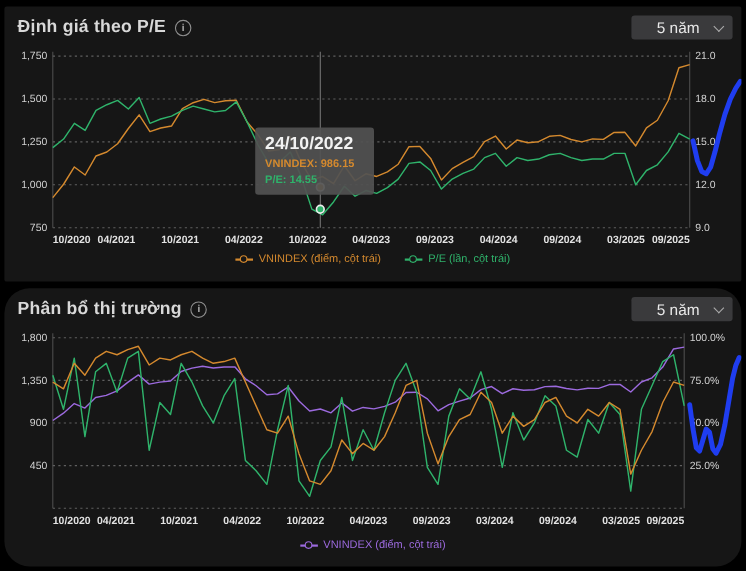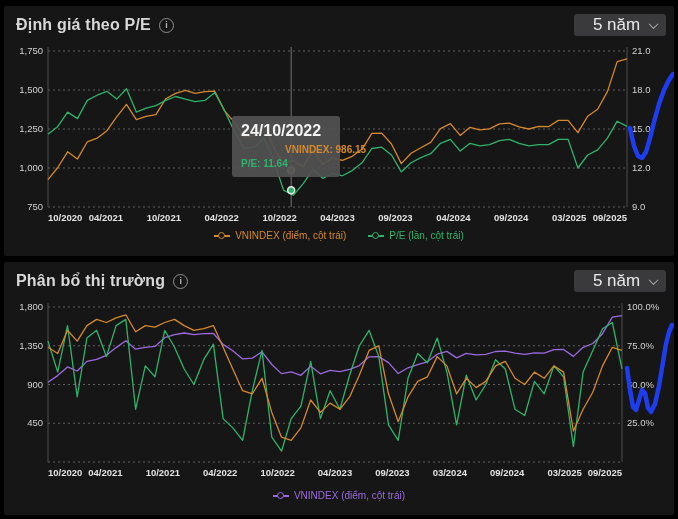--- a/index.html
+++ b/index.html
@@ -1,30 +1,30 @@
 <!DOCTYPE html>
 <html><head>
 <meta charset="utf-8">
 <style>
   html,body{margin:0;padding:0;background:#000;}
   .page{position:relative;width:678px;height:519px;background:#000;overflow:hidden;
         font-family:"Liberation Sans", sans-serif;}
   .panel{position:absolute;left:4px;width:670px;background:#161616;border-radius:2px;}
   #panel-pe{top:6px;height:250px;}
-  #panel-breadth{top:262px;height:253px;}
+  #panel-breadth{top:262px;height:253px;border-radius:23px;}
   .panel-header{position:absolute;top:0;left:0;right:0;height:32px;display:flex;align-items:center;
                 padding:6px 8px 0 12px;box-sizing:border-box;}
   .panel-title{font-size:16px;font-weight:700;color:#d8d8d8;letter-spacing:.2px;}
   .info-icon{display:inline-flex;align-items:center;justify-content:center;width:13px;height:13px;
              margin-left:8px;border:1px solid #8f8f8f;border-radius:50%;color:#b5b5b5;
              font-size:9px;font-weight:700;line-height:1;}
   .spacer{flex:1;}
   .dropdown{display:flex;align-items:center;width:92px;height:22px;background:#3a3a3c;border-radius:3px;
             padding:0 9px;box-sizing:border-box;cursor:pointer;}
-  .dropdown-label{flex:1;text-align:center;font-size:17px;color:#e8e8e8;}
+  .dropdown-label{flex:1;text-align:center;font-size:14px;color:#e8e8e8;}
   .chevron{width:6px;height:6px;border-right:1.5px solid #aaa;border-bottom:1.5px solid #aaa;
            transform:rotate(45deg) translate(-1px,-1px);}
   svg.chart{position:absolute;top:0;left:0;}
   .legend{position:absolute;left:0;right:0;display:flex;justify-content:center;gap:22px;align-items:center;}
   #panel-pe .legend{top:224px;}
   #panel-breadth .legend{top:228px;}
   .legend-item{display:flex;align-items:center;gap:5px;}
   .lg-mark{position:relative;width:16px;height:8px;}
   .lg-line{position:absolute;left:0;right:0;top:3px;height:2px;background:var(--sc);}
   .lg-ring{position:absolute;left:4px;top:0;width:5px;height:5px;border:1.5px solid var(--sc);
@@ -83,22 +83,22 @@
         <polyline points="44.0,173.7 53.8,161.5 63.6,145.8 73.4,153.1 83.3,135.8 93.1,132.2 102.9,124.7 112.7,110.8 122.5,98.4 132.3,113.6 142.1,110.4 151.9,108.6 161.8,92.7 171.6,87.4 181.4,84.3 191.2,87.3 201.0,85.6 210.8,85.2 220.6,104.9 230.5,116.4 240.3,131.3 250.1,129.9 259.9,118.3 269.7,141.4 279.5,157.8 289.3,154.5 299.2,160.9 309.0,144.7 318.8,158.3 328.6,152.0 338.4,154.4 348.2,150.3 358.0,143.3 367.8,127.4 377.7,127.1 387.5,138.0 397.3,157.6 407.1,147.3 416.9,141.7 426.7,136.4 436.5,122.7 446.4,117.7 456.2,129.4 466.0,121.3 475.8,123.8 485.6,122.8 495.4,117.9 505.2,117.1 515.1,120.8 524.9,123.0 534.7,120.3 544.5,120.7 554.3,114.4 564.1,114.3 573.9,126.7 583.7,110.2 593.6,103.3 603.4,85.6 613.2,55.6 623.0,52.8" fill="none" stroke="#d4892e" stroke-width="1.3" stroke-linejoin="round"></polyline>
         <polyline points="44.0,128.2 53.8,120.4 63.6,106.1 73.4,112.6 83.3,94.4 93.1,89.2 102.9,85.3 112.7,93.1 122.5,82.7 132.3,106.1 142.1,102.2 151.9,99.6 161.8,94.4 171.6,90.5 181.4,93.1 191.2,95.7 201.0,94.4 210.8,86.6 220.6,104.8 230.5,125.6 240.3,142.5 250.1,141.2 259.9,132.1 269.7,154.2 279.5,184.1 289.3,189.3 299.2,177.6 309.0,163.3 318.8,172.4 328.6,167.2 338.4,169.8 348.2,164.6 358.0,156.8 367.8,142.5 377.7,141.2 387.5,149.0 397.3,165.9 407.1,156.8 416.9,151.6 426.7,147.7 436.5,137.3 446.4,133.4 456.2,145.1 466.0,137.3 475.8,139.9 485.6,138.6 495.4,134.7 505.2,133.4 515.1,137.3 524.9,139.9 534.7,138.6 544.5,138.6 554.3,133.4 564.1,133.4 573.9,162.0 583.7,149.0 593.6,143.8 603.4,132.1 613.2,115.2 623.0,120.4" fill="none" stroke="#2fb36b" stroke-width="1.3" stroke-linejoin="round"></polyline>
         <line x1="287.17999999999995" y1="41" x2="287.17999999999995" y2="201" stroke="#bfbfbf" opacity="0.55"></line>
         <circle cx="287.17999999999995" cy="164.1606" r="3.5" fill="#d4892e" stroke="#ececec" stroke-width="1.5"></circle>
         <circle cx="287.17999999999995" cy="184.23000000000002" r="3.5" fill="#2fb36b" stroke="#ececec" stroke-width="1.5"></circle>
         <polyline points="626,122 630,140 634,150 638,152 642,146 646,132 650,116 655,98 660,84 665,74 669,68" fill="none" stroke="#1f3df0" stroke-width="4.5" stroke-linecap="round" stroke-linejoin="round"></polyline>
       </svg>
 
     <div class="tooltip">
       <div class="tooltip-date">24/10/2022</div>
-      <div class="tooltip-row" style="color: rgb(212, 137, 46); margin-left: 44px;">VNINDEX: 986.15</div>
-      <div class="tooltip-row" style="color: rgb(47, 179, 107);">P/E: 11.64</div>
+      <div class="tooltip-row" style="color: rgb(212, 137, 46);">VNINDEX: 986.15</div>
+      <div class="tooltip-row" style="color: rgb(47, 179, 107);">P/E: 14.55</div>
     </div>
 
     <div class="legend">
       <span class="legend-item">
         <span class="lg-mark" style="--sc: #d4892e;">
             <i class="lg-line"></i>
             <i class="lg-ring"></i>
           </span>
         <span class="lg-label" style="--sc: #d4892e;">VNINDEX (điểm, cột trái)</span>
       </span>

